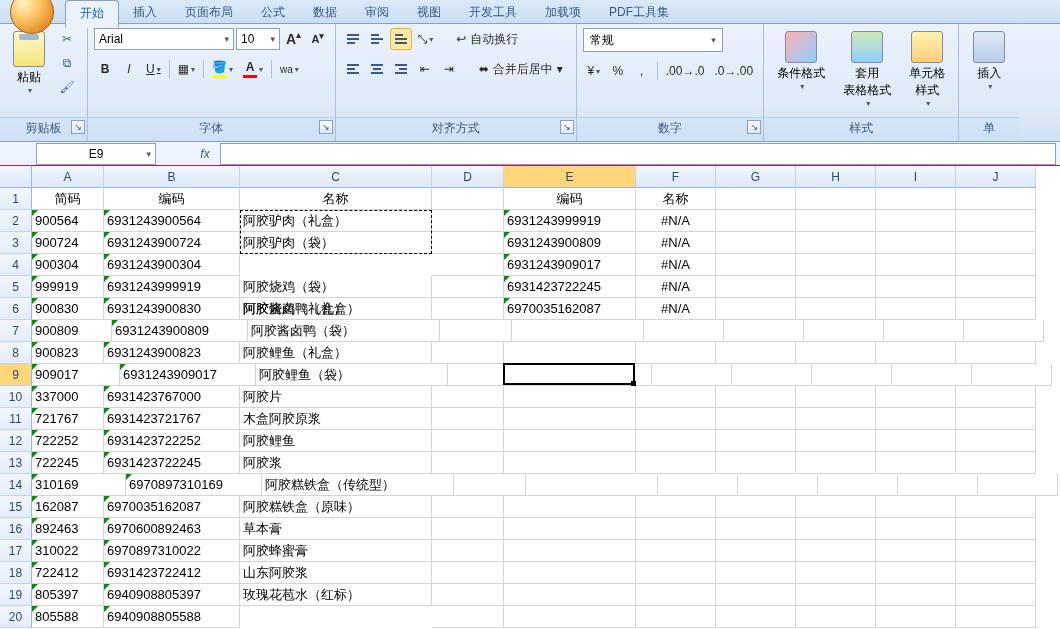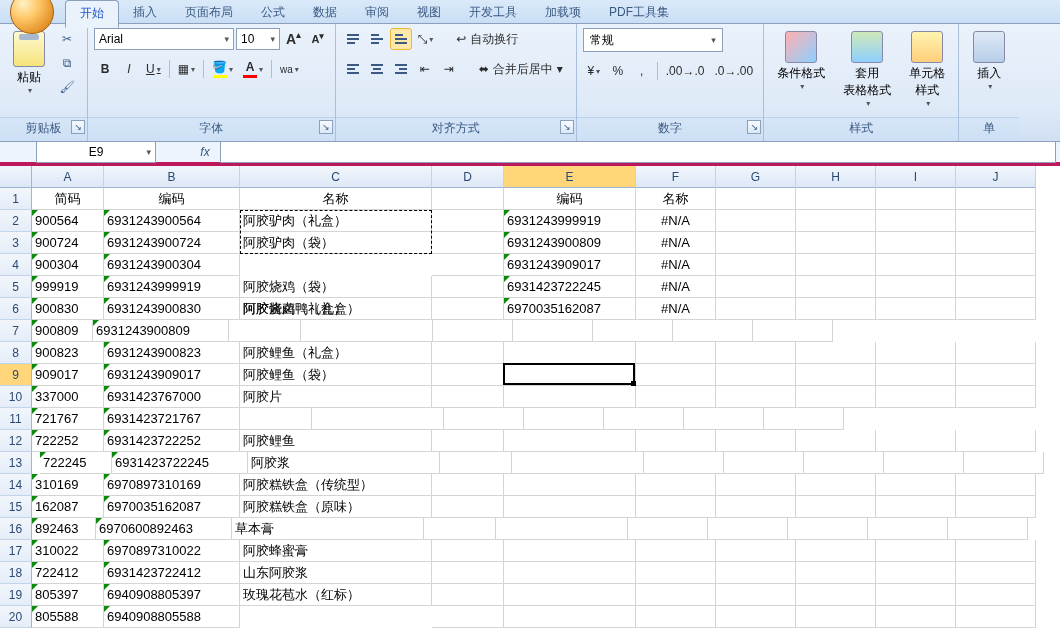--- a/index.html
+++ b/index.html
@@ -145,21 +145,21 @@
   .big-ico{width:32px;height:32px;background:#bcd2ec;border:1px solid #88a;border-radius:3px;margin-bottom:2px;}
   .big-ico.b1{background:linear-gradient(135deg,#ffb1b1,#8ecfff);}
   .big-ico.b2{background:linear-gradient(#cfe8b8,#8ecfff);}
   .big-ico.b3{background:linear-gradient(#fff4b0,#ffcf7a);}
   .big-ico.b4{background:linear-gradient(#dfe9f6,#b7cde8);}
 
 
   
   .fxbar{
     height:24px;display:flex;align-items:center;
-    border-bottom:4px solid #be185d;background:#eef4fc;
+    border-bottom:1px solid #be185d;background:#eef4fc;
   }
   .namebox{
     width:120px;height:22px;border:1px solid #8ba0bc;background:#fff;margin:0 2px 0 36px;
     display:flex;align-items:center;justify-content:center;font-size:12px;cursor:text;
     position:relative;
   }
   .namebox .caret{position:absolute;right:4px;font-size:9px;color:#555;}
   .fx-btn{width:26px;height:22px;display:flex;align-items:center;justify-content:center;
     border:1px solid #8ba0bc;background:#eef4fc;font-style:italic;color:#3b5a82;cursor:pointer;}
   .fx-input{flex:1;height:22px;border:1px solid #8ba0bc;background:#fff;margin-right:4px;}
@@ -550,22 +550,23 @@
             <div class="cell " style="width: 192px;">阿胶酱卤鸭（礼盒）</div>
             <div class="cell " style="width: 72px;"></div>
             <div class="cell  texttick" style="width: 132px;">6970035162087</div>
             <div class="cell c" style="width: 80px;">#N/A</div>
             <div class="cell " style="width: 80px;"></div>
             <div class="cell " style="width: 80px;"></div>
             <div class="cell " style="width: 80px;"></div>
             <div class="cell " style="width: 80px;"></div>
           </div>
           <div class="grow">
-            <div class="cell  texttick" style="width: 61px;">900809</div>
+            <div class="cell  texttick" style="width: 80px;">900809</div>
             <div class="cell  texttick" style="width: 136px;">6931243900809</div>
+            <div class="cell " style="width: 192px;">阿胶酱卤鸭（袋）</div>
             <div class="cell " style="width: 72px;"></div>
             <div class="cell " style="width: 132px;"></div>
             <div class="cell c" style="width: 80px;"></div>
             <div class="cell " style="width: 80px;"></div>
             <div class="cell " style="width: 80px;"></div>
             <div class="cell " style="width: 80px;"></div>
             <div class="cell " style="width: 80px;"></div>
           </div>
           <div class="grow">
             <div class="cell  texttick" style="width: 72px;">900823</div>
@@ -573,21 +574,21 @@
             <div class="cell " style="width: 192px;">阿胶鲤鱼（礼盒）</div>
             <div class="cell " style="width: 72px;"></div>
             <div class="cell " style="width: 132px;"></div>
             <div class="cell c" style="width: 80px;"></div>
             <div class="cell " style="width: 80px;"></div>
             <div class="cell " style="width: 80px;"></div>
             <div class="cell " style="width: 80px;"></div>
             <div class="cell " style="width: 80px;"></div>
           </div>
           <div class="grow">
-            <div class="cell  texttick" style="width: 72px;">909017</div>
+            <div class="cell  texttick" style="width: 88px;">909017</div>
             <div class="cell  texttick" style="width: 136px;">6931243909017</div>
             <div class="cell " style="width: 192px;">阿胶鲤鱼（袋）</div>
             <div class="cell " style="width: 72px;"></div>
             <div class="cell " style="width: 132px;"></div>
             <div class="cell c" style="width: 80px;"></div>
             <div class="cell " style="width: 80px;"></div>
             <div class="cell " style="width: 80px;"></div>
             <div class="cell " style="width: 80px;"></div>
             <div class="cell " style="width: 80px;"></div>
           </div>
@@ -599,20 +600,21 @@
             <div class="cell " style="width: 132px;"></div>
             <div class="cell c" style="width: 80px;"></div>
             <div class="cell " style="width: 80px;"></div>
             <div class="cell " style="width: 80px;"></div>
             <div class="cell " style="width: 80px;"></div>
             <div class="cell " style="width: 80px;"></div>
           </div>
           <div class="grow">
             <div class="cell  texttick" style="width: 72px;">721767</div>
             <div class="cell  texttick" style="width: 136px;">6931423721767</div>
+            <div class="cell " style="width: 192px;">木盒阿胶原浆</div>
             <div class="cell " style="width: 72px;"></div>
             <div class="cell " style="width: 132px;"></div>
             <div class="cell c" style="width: 80px;"></div>
             <div class="cell " style="width: 80px;"></div>
             <div class="cell " style="width: 80px;"></div>
             <div class="cell " style="width: 80px;"></div>
             <div class="cell " style="width: 80px;"></div>
           </div>
           <div class="grow">
             <div class="cell  texttick" style="width: 72px;">722252</div>
@@ -620,33 +622,33 @@
             <div class="cell " style="width: 192px;">阿胶鲤鱼</div>
             <div class="cell " style="width: 72px;"></div>
             <div class="cell " style="width: 132px;"></div>
             <div class="cell c" style="width: 80px;"></div>
             <div class="cell " style="width: 80px;"></div>
             <div class="cell " style="width: 80px;"></div>
             <div class="cell " style="width: 80px;"></div>
             <div class="cell " style="width: 80px;"></div>
           </div>
           <div class="grow">
-            <div class="cell  texttick" style="width: 72px; margin-left: 8px;">722245</div>
+            <div class="cell  texttick" style="width: 72px;">722245</div>
             <div class="cell  texttick" style="width: 136px;">6931423722245</div>
             <div class="cell " style="width: 192px;">阿胶浆</div>
             <div class="cell " style="width: 72px;"></div>
             <div class="cell " style="width: 132px;"></div>
             <div class="cell c" style="width: 80px;"></div>
             <div class="cell " style="width: 80px;"></div>
             <div class="cell " style="width: 80px;"></div>
             <div class="cell " style="width: 80px;"></div>
             <div class="cell " style="width: 80px;"></div>
           </div>
           <div class="grow">
-            <div class="cell  texttick" style="width: 72px;">310169</div>
+            <div class="cell  texttick" style="width: 94px;">310169</div>
             <div class="cell  texttick" style="width: 136px;">6970897310169</div>
             <div class="cell " style="width: 192px;">阿胶糕铁盒（传统型）</div>
             <div class="cell " style="width: 72px;"></div>
             <div class="cell " style="width: 132px;"></div>
             <div class="cell c" style="width: 80px;"></div>
             <div class="cell " style="width: 80px;"></div>
             <div class="cell " style="width: 80px;"></div>
             <div class="cell " style="width: 80px;"></div>
             <div class="cell " style="width: 80px;"></div>
           </div>
@@ -656,21 +658,21 @@
             <div class="cell " style="width: 192px;">阿胶糕铁盒（原味）</div>
             <div class="cell " style="width: 72px;"></div>
             <div class="cell " style="width: 132px;"></div>
             <div class="cell c" style="width: 80px;"></div>
             <div class="cell " style="width: 80px;"></div>
             <div class="cell " style="width: 80px;"></div>
             <div class="cell " style="width: 80px;"></div>
             <div class="cell " style="width: 80px;"></div>
           </div>
           <div class="grow">
-            <div class="cell  texttick" style="width: 64px;">892463</div>
+            <div class="cell  texttick" style="width: 72px;">892463</div>
             <div class="cell  texttick" style="width: 136px;">6970600892463</div>
             <div class="cell " style="width: 192px;">草本膏</div>
             <div class="cell " style="width: 72px;"></div>
             <div class="cell " style="width: 132px;"></div>
             <div class="cell c" style="width: 80px;"></div>
             <div class="cell " style="width: 80px;"></div>
             <div class="cell " style="width: 80px;"></div>
             <div class="cell " style="width: 80px;"></div>
             <div class="cell " style="width: 80px;"></div>
           </div>

